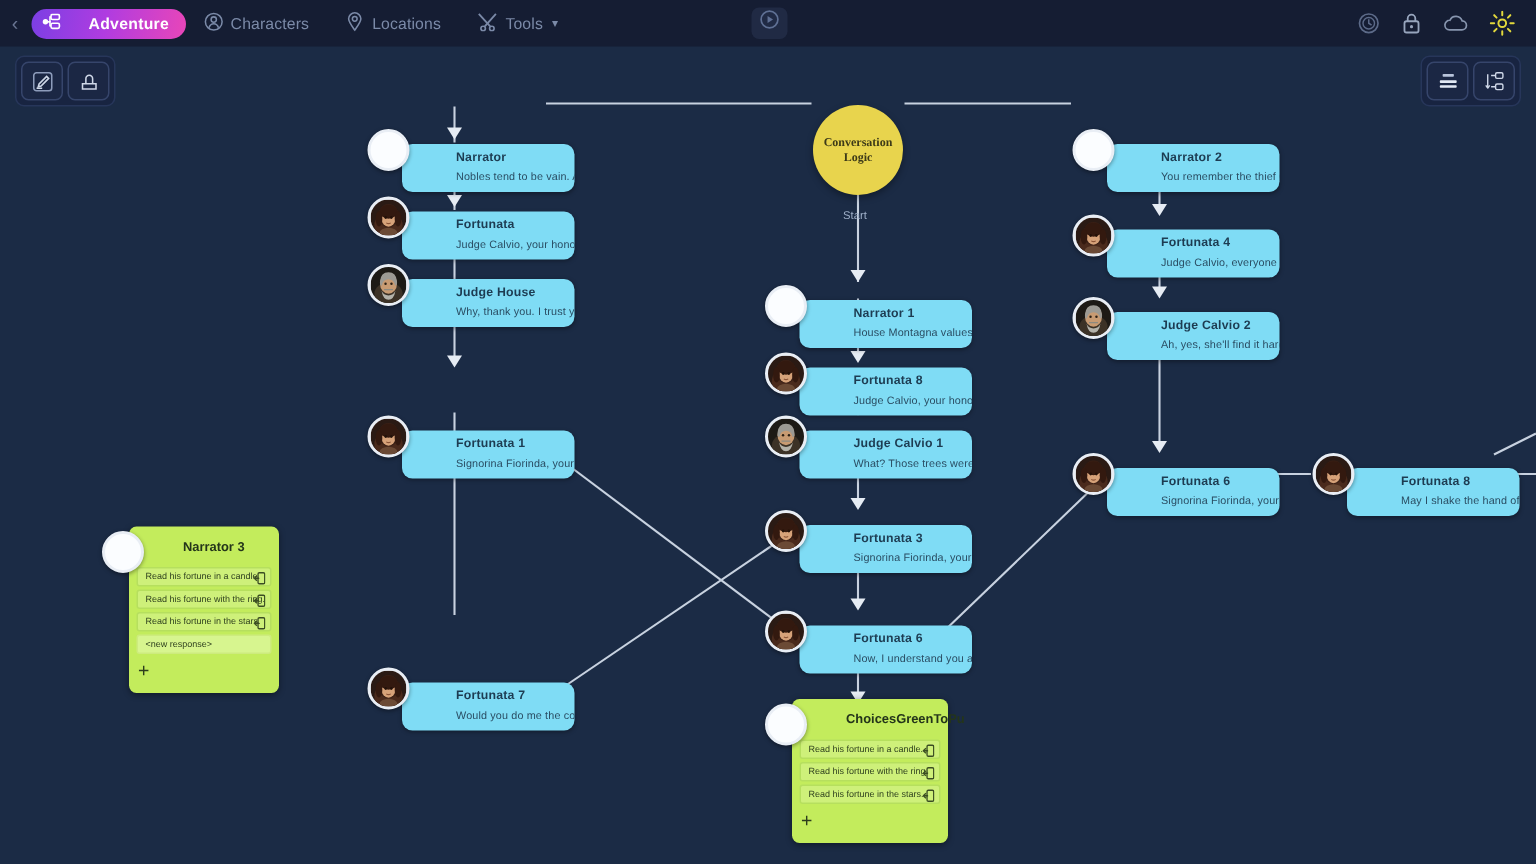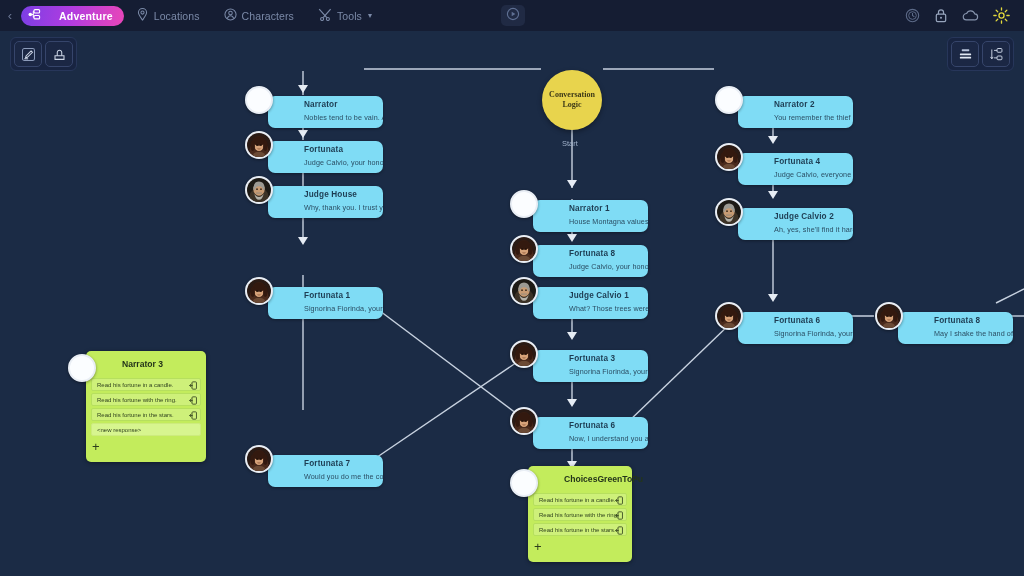--- a/index.html
+++ b/index.html
@@ -180,36 +180,36 @@
         <path d="M4.1 5.5 H5.3 V2.3 H6" stroke="#fff" stroke-width="1"></path>
         <path d="M4.1 5.5 H5.3 V8.2 H6" stroke="#fff" stroke-width="1"></path>
       </svg>
     </span>
     <span>Adventure</span>
   </div>
 
   <div class="navitem">
     <span>
       <svg width="13" height="13" viewBox="0 0 14 14" fill="none">
-        <path d="M7 13c2.6-3.6 4.4-5.9 4.4-8.1A4.4 4.4 0 0 0 7 .6a4.4 4.4 0 0 0-4.4 4.3C2.6 7.1 4.4 9.4 7 13z" stroke="#7b8aa8" stroke-width="1.1"></path>
-        <circle cx="7" cy="4.9" r="1.7" stroke="#7b8aa8" stroke-width="1.1"></circle>
-      </svg>
-    </span>
-    <span class="lbl">Locations</span>
+        <circle cx="7" cy="7" r="6" stroke="#7b8aa8" stroke-width="1.1"></circle>
+        <circle cx="7" cy="5.4" r="1.9" stroke="#7b8aa8" stroke-width="1.1"></circle>
+        <path d="M3.6 11.3c.6-2 1.9-2.9 3.4-2.9s2.8.9 3.4 2.9" stroke="#7b8aa8" stroke-width="1.1"></path>
+      </svg>
+    </span>
+    <span class="lbl">Characters</span>
   </div>
 
   <div class="navitem">
     <span>
       <svg width="13" height="13" viewBox="0 0 14 14" fill="none">
-        <circle cx="7" cy="7" r="6" stroke="#7b8aa8" stroke-width="1.1"></circle>
-        <circle cx="7" cy="5.4" r="1.9" stroke="#7b8aa8" stroke-width="1.1"></circle>
-        <path d="M3.6 11.3c.6-2 1.9-2.9 3.4-2.9s2.8.9 3.4 2.9" stroke="#7b8aa8" stroke-width="1.1"></path>
-      </svg>
-    </span>
-    <span class="lbl">Characters</span>
+        <path d="M7 13c2.6-3.6 4.4-5.9 4.4-8.1A4.4 4.4 0 0 0 7 .6a4.4 4.4 0 0 0-4.4 4.3C2.6 7.1 4.4 9.4 7 13z" stroke="#7b8aa8" stroke-width="1.1"></path>
+        <circle cx="7" cy="4.9" r="1.7" stroke="#7b8aa8" stroke-width="1.1"></circle>
+      </svg>
+    </span>
+    <span class="lbl">Locations</span>
   </div>
 
   <div class="navitem">
     <span>
       <svg width="14" height="13" viewBox="0 0 14 13" fill="none">
         <path d="M1.2 1.2 L8.8 9.6" stroke="#7b8aa8" stroke-width="1.2"></path>
         <path d="M12.6 1.2 L5.2 9.6" stroke="#7b8aa8" stroke-width="1.2"></path>
         <circle cx="9.9" cy="11" r="1.5" stroke="#7b8aa8" stroke-width="1.1"></circle>
         <circle cx="4.1" cy="11" r="1.5" stroke="#7b8aa8" stroke-width="1.1"></circle>
       </svg>
@@ -612,21 +612,21 @@
             <ellipse cx="6.6" cy="15" rx="2.6" ry="6" fill="#33190f"></ellipse>
             <ellipse cx="21.4" cy="15" rx="2.6" ry="6" fill="#33190f"></ellipse>
             <ellipse cx="11.8" cy="14" rx="1" ry="1.1" fill="#231108"></ellipse>
             <ellipse cx="16.2" cy="14" rx="1" ry="1.1" fill="#231108"></ellipse>
             <path d="M12.3 18.2q1.7 1.2 3.4 0" stroke="#8c5537" stroke-width=".9" fill="none"></path>
             <ellipse cx="14" cy="26" rx="7" ry="4" fill="#6b4a35"></ellipse>
           </svg>
         </div>
       </div>
       <div class="node gnode" style="left: 68px; top: 320px;">
-        <div class="gbody" style="width:120px">
+        <div class="gbody" style="width:100px">
           <div class="g-title">Narrator 3</div>
           <div class="g-rows">
             <div class="grow">
               <span>Read his fortune in a candle.</span>
               <span class="rowlink">
                 <svg width="8" height="9" viewBox="0 0 9 10" fill="none">
                   <rect x="3.4" y=".9" width="5" height="8.2" rx="1" stroke="#3b4d23" stroke-width="1"></rect>
                   <path d="M.6 5h3.6M2.6 3.2.6 5l2 1.8" stroke="#3b4d23" stroke-width="1"></path>
                 </svg>
               </span>

